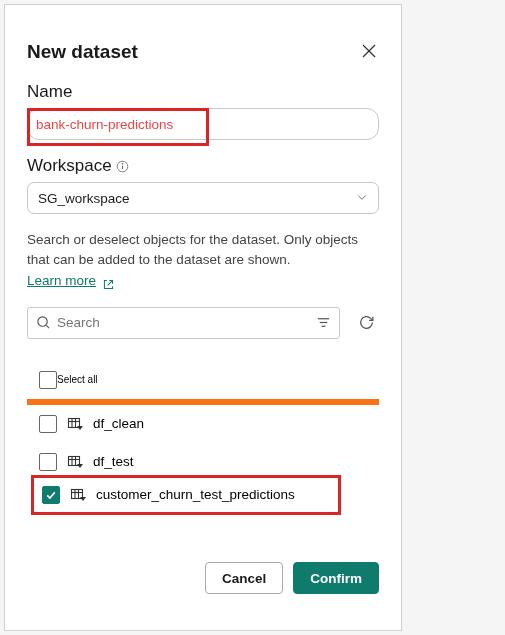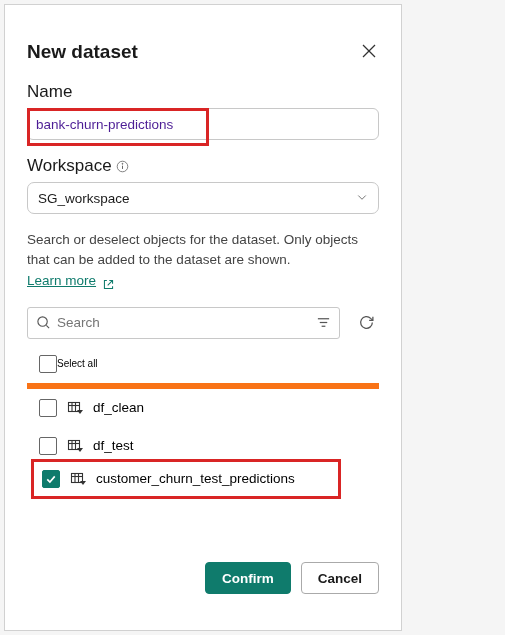--- a/index.html
+++ b/index.html
@@ -49,24 +49,24 @@
       align-items: center;
       gap: 4px;
     }
     .field-group {
       margin-bottom: 16px;
     }
     .text-input {
       width: 100%;
       height: 32px;
       border: 1px solid #c8c8c8;
-      border-radius: 6px;
+      border-radius: 12px;
       padding: 0 8px;
       font-size: 13.5px;
-      color: #4c1d95;
+      color: #ef4444;
       outline: none;
     }
     .hl-red-wrap {
       border: 3px solid #d92525;
       padding: 6px 8px;
       margin: -6px -8px;
     }
     .select-input {
       width: 100%;
       height: 32px;
@@ -97,21 +97,21 @@
       display: inline-flex;
       align-items: flex-end;
       gap: 6px;
     }
     .link svg {
       color: #0f7b6c;
     }
     .search-row {
       display: flex;
       gap: 14px;
-      margin-bottom: 12px;
+      margin-bottom: 28px;
     }
     .search-box {
       flex: 1;
       height: 32px;
       border: 1px solid #c8c8c8;
       border-radius: 3px;
       display: flex;
       align-items: center;
       padding: 0 8px;
       gap: 6px;
@@ -348,17 +348,17 @@
               <line x1="8.5" y1="2.5" x2="8.5" y2="11.5"></line>
             <path d="M10 10l3 4 3-4z" fill="currentColor" stroke="none"></path>
           </svg>
         </span>
         <span>customer_churn_test_predictions</span>
       </div>
     </div>
   </div>
 
   <div class="footer">
+    <button class="btn btn-secondary">Cancel</button>
     <button class="btn btn-primary">Confirm</button>
-    <button class="btn btn-secondary">Cancel</button>
   </div>
 
 </div>
 
 </body></html>

